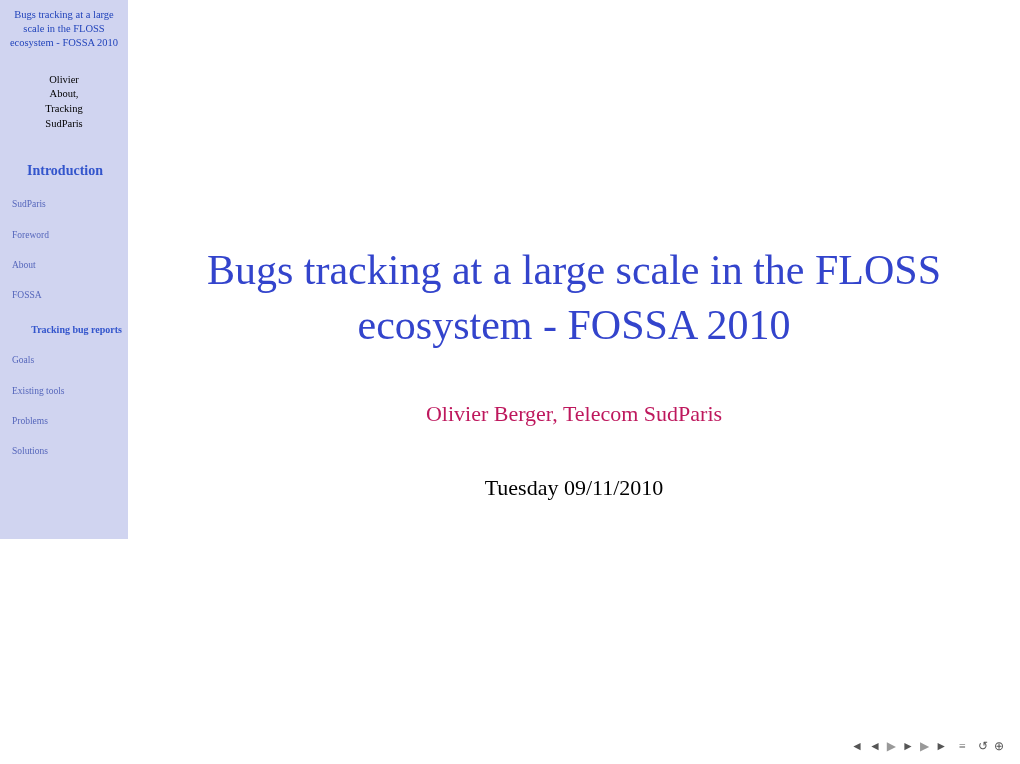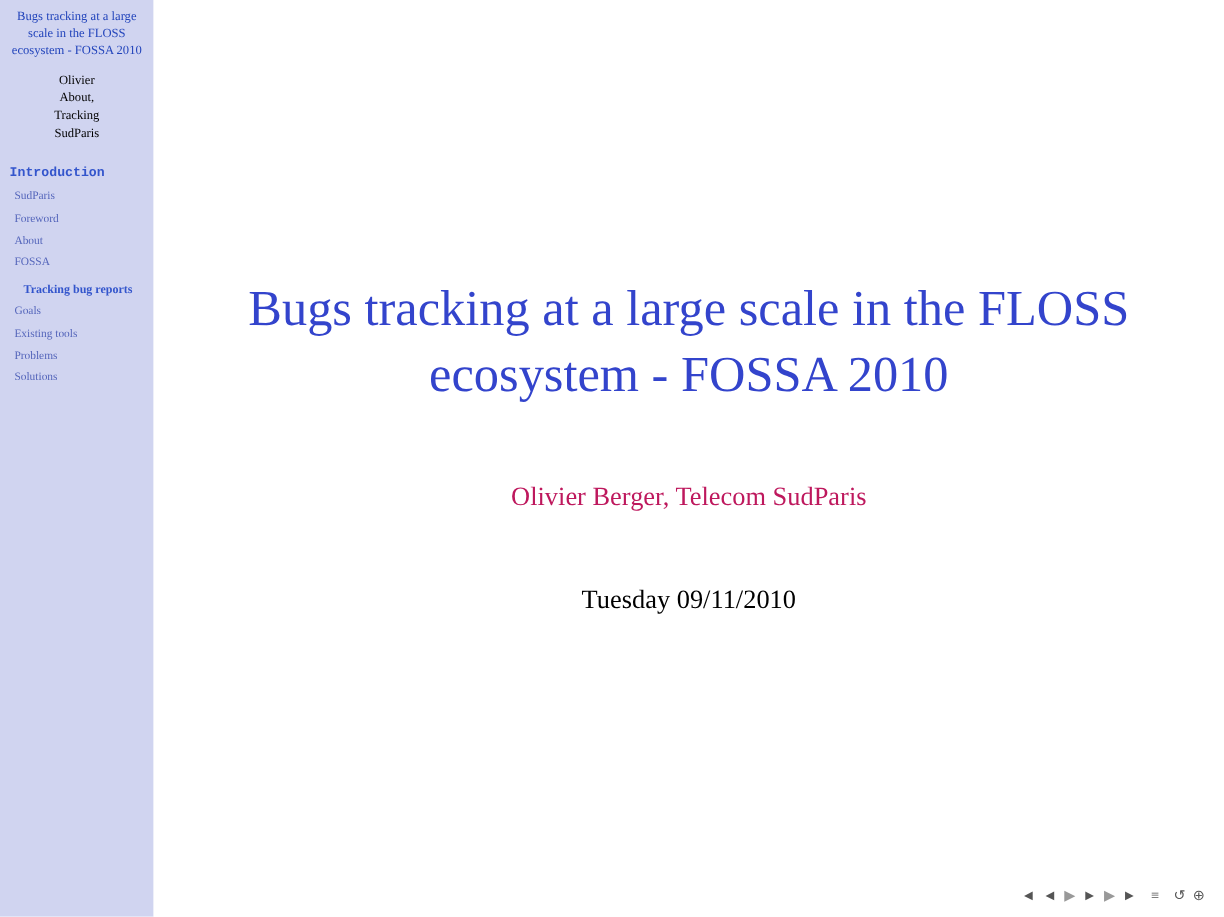--- a/index.html
+++ b/index.html
@@ -11,84 +11,82 @@
       font-family: 'Computer Modern', 'Latin Modern', Georgia, serif;
       display: flex;
       overflow: hidden;
     }
 
     
     .sidebar {
       width: 128px;
       min-width: 128px;
       background: #d0d4f0;
-      height: 764px;
+      height: 539px;
       padding: 8px 6px;
       display: flex;
       flex-direction: column;
-      gap: 4px;
+      gap: 16px;
     }
 
     .sidebar-title {
       text-align: center;
       font-size: 10.5px;
       color: #2244bb;
       line-height: 1.35;
       margin-bottom: 6px;
       font-family: 'Computer Modern', Georgia, serif;
     }
 
     .sidebar-author {
       text-align: center;
       font-size: 10.5px;
       color: #000;
       line-height: 1.4;
       margin-bottom: 10px;
     }
 
     .sidebar-section-label {
-      text-align: left;
-      font-size: 11px;
+      text-align: center;
+      font-size: 14px;
       color: #3355cc;
       font-weight: bold;
       margin-top: 6px;
       margin-bottom: 2px;
       padding-left: 2px;
-      font-family: Liberation Mono, monospace;
     }
 
     .sidebar-item {
       font-size: 9.5px;
       color: #5566bb;
       padding-left: 6px;
       line-height: 1.5;
       cursor: pointer;
     }
 
     .sidebar-subsection-label {
-      text-align: center;
+      text-align: right;
       font-size: 10px;
       color: #3355cc;
       font-weight: bold;
       margin-top: 6px;
       margin-bottom: 2px;
       padding-left: 2px;
     }
 
     
     .main {
       flex: 1;
       background: #ffffff;
       display: flex;
       flex-direction: column;
       align-items: center;
       justify-content: center;
       position: relative;
       padding: 40px 60px 60px 60px;
-      gap: 12px;
     }
 
     .slide-title {
       font-size: 42px;
       color: #3344cc;
       text-align: center;
       line-height: 1.3;
       font-family: 'Computer Modern', Georgia, serif;
       font-weight: normal;
       margin-bottom: 48px;

